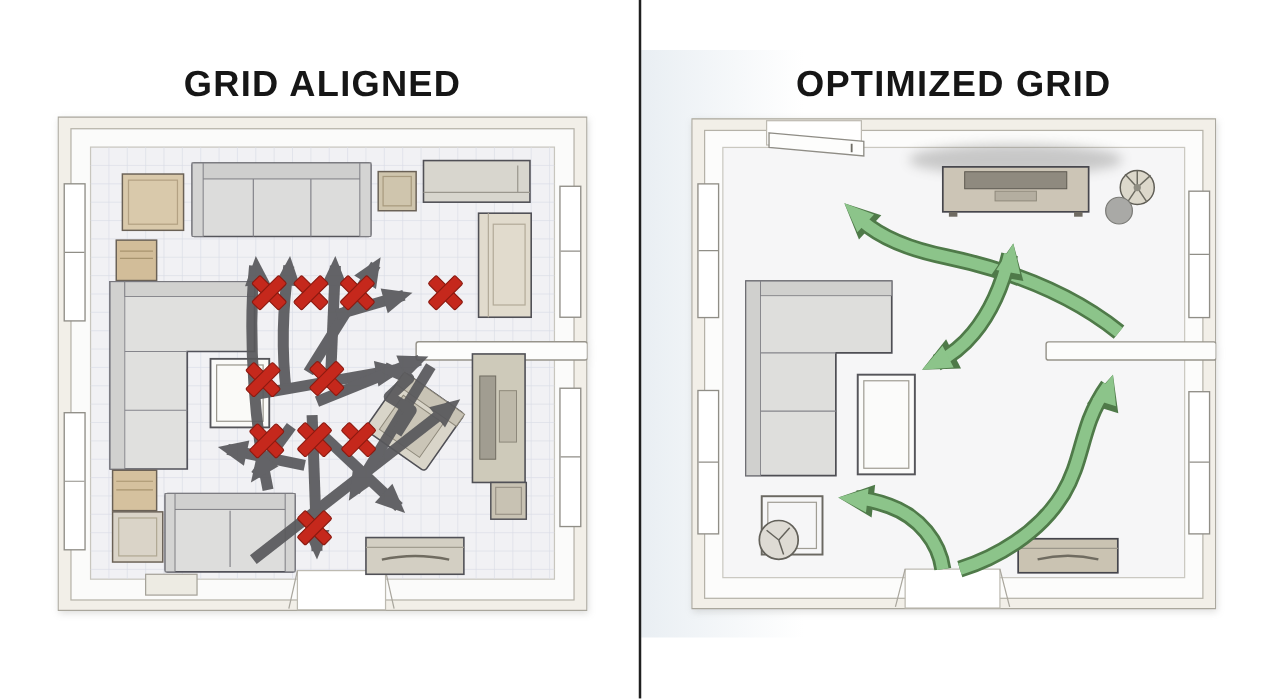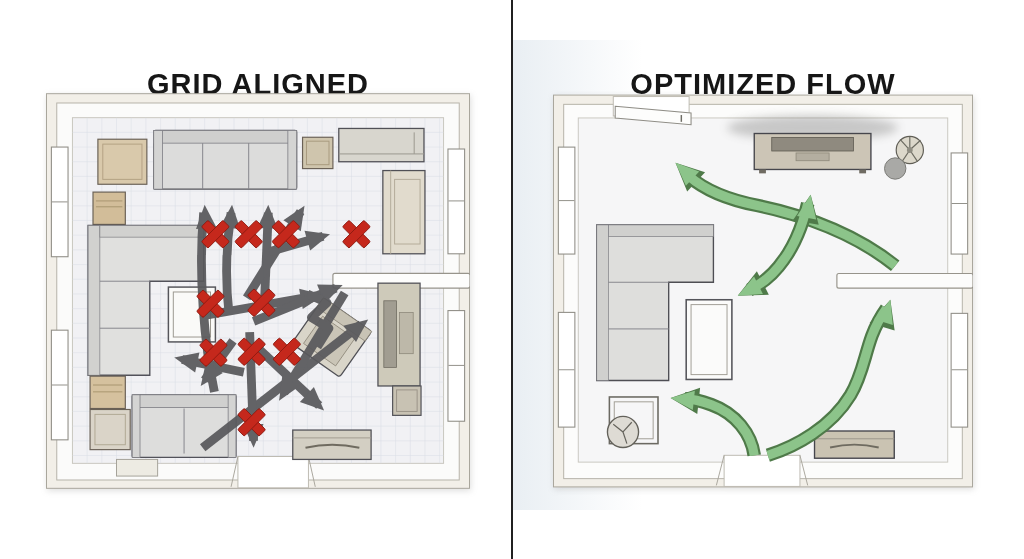--- a/index.html
+++ b/index.html
@@ -1,37 +1,37 @@
 <!DOCTYPE html>
 <html><head>
 <meta charset="utf-8">
 <style>
   html,body{margin:0;padding:0;background:#ffffff;}
   .canvas{position:relative;width:1024px;height:559px;background:#ffffff;overflow:hidden;
           font-family:"Liberation Sans",sans-serif;}
   .divider{position:absolute;left:511px;top:0;width:2px;height:559px;background:#202020;}
   .tint{position:absolute;left:513px;top:40px;width:130px;height:470px;pointer-events:none;
         background:linear-gradient(to right,rgba(206,218,228,0.45),rgba(206,218,228,0));}
-  .title{position:absolute;top:44px;text-align:center;font-weight:700;font-size:29px;
+  .title{position:absolute;top:28px;text-align:center;font-weight:700;font-size:29px;
          letter-spacing:1px;color:#161616;white-space:nowrap;}
   .title-left{left:46px;width:424px;}
   .title-right{left:553px;width:420px;}
   svg.plan{position:absolute;filter:drop-shadow(1px 2px 3px rgba(110,110,105,0.22));}
   #plan-left{left:46px;top:90px;width:424px;height:402px;}
   #plan-right{left:553px;top:90px;width:420px;height:402px;}
 </style>
 </head>
 <body>
 
 <div class="canvas">
   <div class="tint"></div>
   <div class="divider"></div>
 
   <h2 class="title title-left">GRID ALIGNED</h2>
-  <h2 class="title title-right">OPTIMIZED FLOW</h2>
+  <h2 class="title title-right">OPTIMIZED GRID</h2>
 
   <svg id="plan-left" class="plan" viewBox="0 0 433 404">
       <defs>
         <filter id="soft0" x="-60%" y="-60%" width="220%" height="220%">
           <feGaussianBlur stdDeviation="5"></feGaussianBlur>
         </filter>
       </defs>
       <g>
         <rect x="0.5" y="0.5" width="432" height="403" fill="#f2efe8" stroke="#a9a69c" stroke-width="1"></rect>
         <rect x="11" y="10" width="411" height="385" fill="#fbfbfa" stroke="#b5b2a8" stroke-width="1"></rect>

